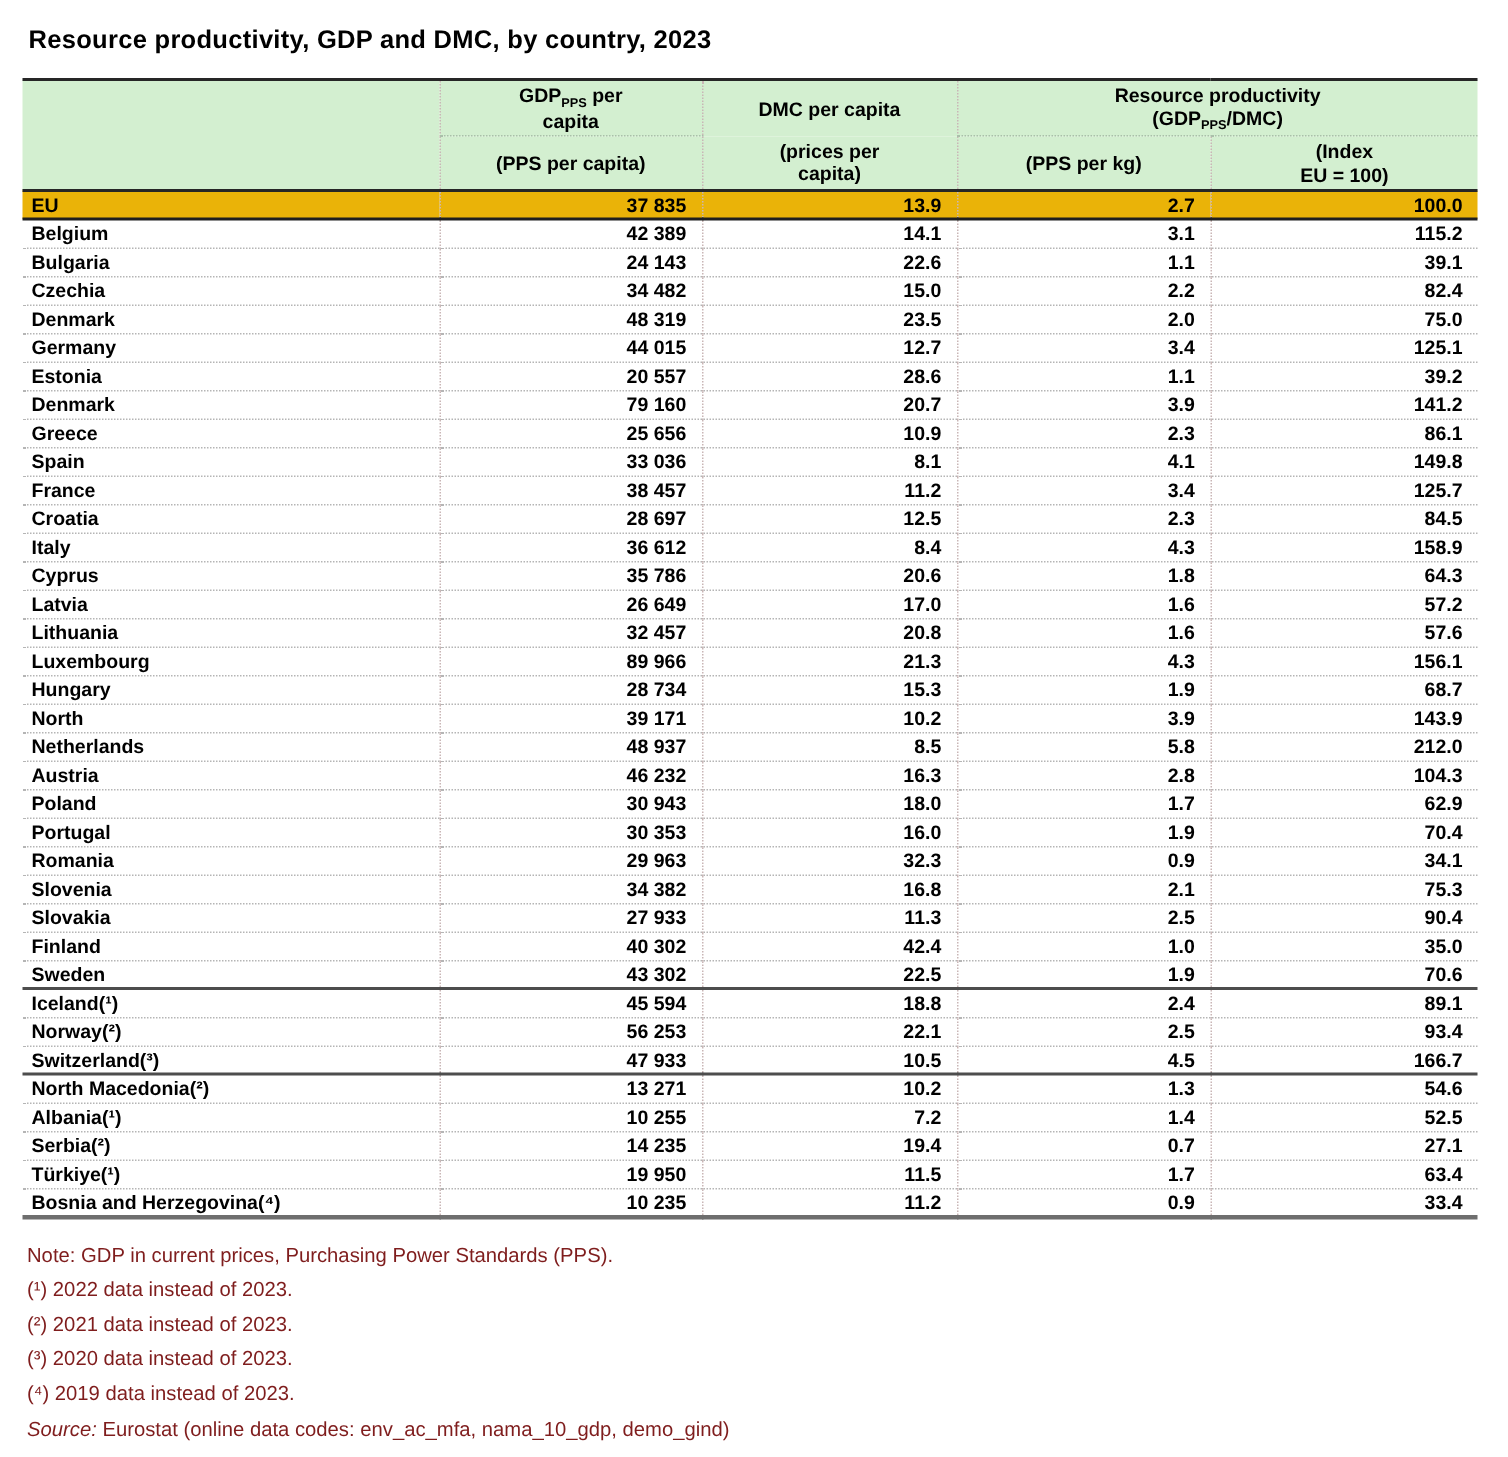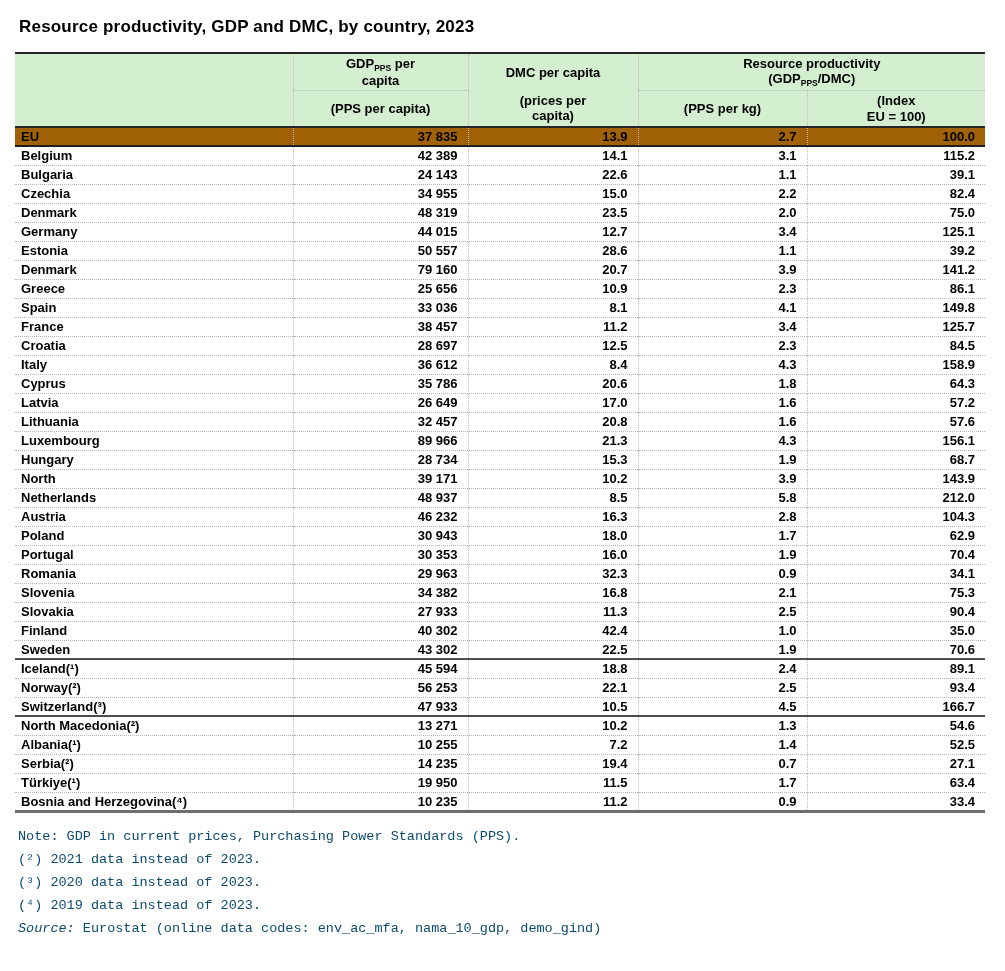--- a/index.html
+++ b/index.html
@@ -35,25 +35,25 @@
   thead tr.h1 th.dashed-under { border-bottom: 1px dotted #a9bfa9; }
   sub.small-sub { font-size: 8.5px; vertical-align: -3px; font-weight: bold; }
 
   tbody td {
     font-size: 13px; font-weight: bold; height: 19px;
     padding: 0; vertical-align: middle; line-height: 1;
   }
   td.c-name { text-align: left; padding-left: 6px; }
   td.c-num  { text-align: right; padding-right: 10px; }
   tbody tr { border-top: 1px dotted #b5b5b5; }
-  tbody tr.eu-row { background: #a16207; border-top: none; border-bottom: 2px solid #1f1f1f; }
+  tbody tr.eu-row { background: #eab308; border-top: none; border-bottom: 2px solid #1f1f1f; }
   tbody tr.after-eu { border-top: none; }
   tbody tr.group-start { border-top: 2px solid #4d4d4d; }
 
-  .notes { margin: 15px 0 0 3px; font-size: 13.5px; color: #0c4a6e; font-family: Liberation Mono, monospace; }
+  .notes { margin: 15px 0 0 3px; font-size: 13.5px; color: #7f1d1d; }
   .notes .nline { margin-bottom: 5px; line-height: 1.35; }
   .notes .src-label { font-style: italic; }
 </style>
 </head>
 <body>
 
 <div class="page">
 
   <div class="title">Resource productivity, GDP and DMC, by country, 2023</div>
 
@@ -114,42 +114,42 @@
     </tr>
         <tr>
       <td class="c-name">Bulgaria</td>
       <td class="c-num vline">24 143</td>
       <td class="c-num vline">22.6</td>
       <td class="c-num vline">1.1</td>
       <td class="c-num vline">39.1</td>
     </tr>
         <tr>
       <td class="c-name">Czechia</td>
-      <td class="c-num vline">34 955</td>
+      <td class="c-num vline">34 482</td>
       <td class="c-num vline">15.0</td>
       <td class="c-num vline">2.2</td>
       <td class="c-num vline">82.4</td>
     </tr>
         <tr>
       <td class="c-name">Denmark</td>
       <td class="c-num vline">48 319</td>
       <td class="c-num vline">23.5</td>
       <td class="c-num vline">2.0</td>
       <td class="c-num vline">75.0</td>
     </tr>
         <tr>
       <td class="c-name">Germany</td>
       <td class="c-num vline">44 015</td>
       <td class="c-num vline">12.7</td>
       <td class="c-num vline">3.4</td>
       <td class="c-num vline">125.1</td>
     </tr>
         <tr>
       <td class="c-name">Estonia</td>
-      <td class="c-num vline">50 557</td>
+      <td class="c-num vline">20 557</td>
       <td class="c-num vline">28.6</td>
       <td class="c-num vline">1.1</td>
       <td class="c-num vline">39.2</td>
     </tr>
         <tr>
       <td class="c-name">Denmark</td>
       <td class="c-num vline">79 160</td>
       <td class="c-num vline">20.7</td>
       <td class="c-num vline">3.9</td>
       <td class="c-num vline">141.2</td>
@@ -348,20 +348,21 @@
       <td class="c-num vline">10 235</td>
       <td class="c-num vline">11.2</td>
       <td class="c-num vline">0.9</td>
       <td class="c-num vline">33.4</td>
     </tr>
       </tbody>
   </table>
 
   <div class="notes">
     <div class="nline">Note: GDP in current prices, Purchasing Power Standards (PPS).</div>
+    <div class="nline">(¹) 2022 data instead of 2023.</div>
     <div class="nline">(²) 2021 data instead of 2023.</div>
     <div class="nline">(³) 2020 data instead of 2023.</div>
     <div class="nline">(⁴) 2019 data instead of 2023.</div>
     <div class="nline">
       <span class="src-label">Source:</span>
       <span>Eurostat (online data codes: env_ac_mfa, nama_10_gdp, demo_gind)</span>
     </div>
   </div>
 
 </div>

